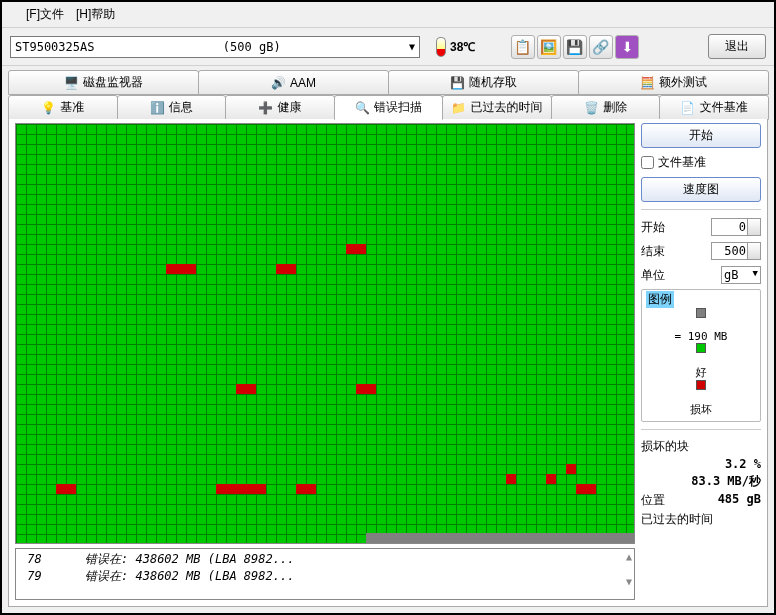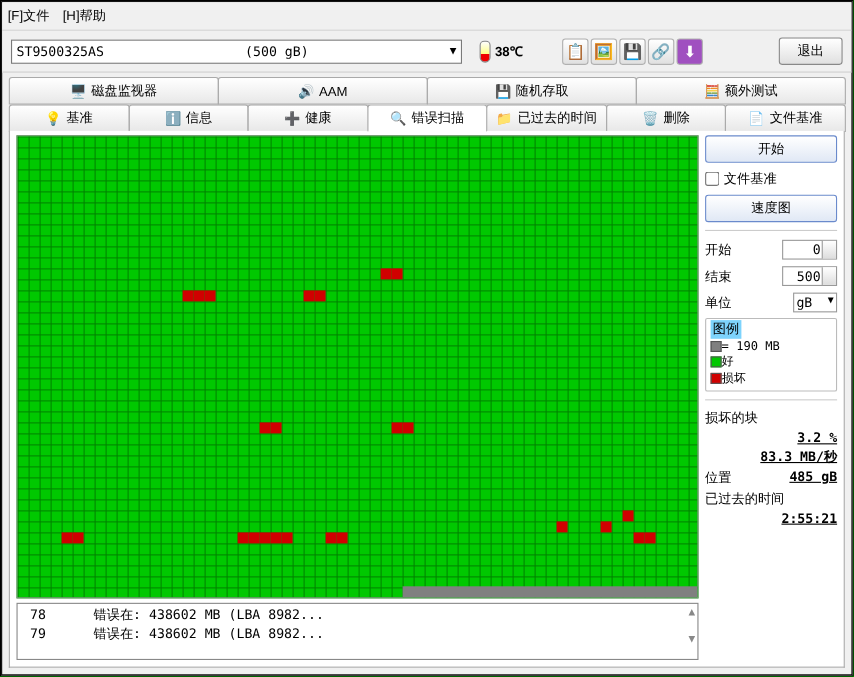--- a/index.html
+++ b/index.html
@@ -15,21 +15,21 @@
   background: #f0f0f0;
   border: 1px solid #000;
   width: 774px;
   height: 613px;
   margin: 1px;
   display: flex;
   flex-direction: column;
 }
 .menubar {
   background: #f0f0f0;
-  padding: 4px 5px;
+  padding: 4px 24px;
   border-bottom: 1px solid #d0d0d0;
   display: flex;
   gap: 12px;
 }
 .menubar span { cursor: default; }
 .toolbar {
   background: #f0f0f0;
   padding: 6px 8px;
   display: flex;
   align-items: center;
@@ -110,20 +110,21 @@
   background: #fff;
   border: 1px solid #aaa;
   border-top: none;
   margin: -1px 6px 6px 6px;
 }
 .left-pane {
   flex: 1;
   display: flex;
   flex-direction: column;
   gap: 4px;
+  font-style: italic;
 }
 .scan-grid {
   flex: 1;
   background: #00c800;
   position: relative;
   border: 1px solid #888;
   overflow: hidden;
 }
 .grid-lines {
   position: absolute;
@@ -201,28 +202,28 @@
   border: 1px solid #bbb;
   padding: 2px 4px 4px 4px;
   border-radius: 2px;
 }
 .legend-box .title {
   margin-top: -10px;
   background: #7dd3fc;
   display: inline-block;
   padding: 0 2px;
 }
-.legend-item { display: flex; align-items: center; gap: 0; font-family: monospace; font-size:11px;}
+.legend-item { display: flex; align-items: center; gap: 12px; font-family: monospace; font-size:11px;flex-direction:column;}
 .sq { width: 10px; height: 10px; border: 1px solid #555; }
 .sq.gray { background: #808080; }
 .sq.green { background: #00c800; }
 .sq.red { background: #d00000; }
 .stats { font-family: monospace; }
 .stats .row { display: flex; justify-content: space-between; padding: 1px 0; }
-.stats .val { font-weight: bold; text-align: right; text-decoration: underline; }
+.stats .val { font-weight: bold; text-align: right; }
 .divider { border-top: 1px solid #ccc; margin: 3px 0; }
 </style>
 </head>
 <body>
 
 <div class="window">
   <div class="menubar">
     <span>[F]文件</span>
     <span>[H]帮助</span>
   </div>
@@ -392,20 +393,16 @@
             <span></span>
             <span class="val">83.3 MB/秒</span>
           </div>
         <div class="row">
             <span>位置</span>
             <span class="val">485 gB</span>
           </div>
         <div class="row">
             <span>已过去的时间</span>
           </div>
-        <div class="row">
-            <span></span>
-            <span class="val">2:55:21</span>
-          </div>
       </div>
     </div>
   </div>
 </div>
 
 </body></html>

